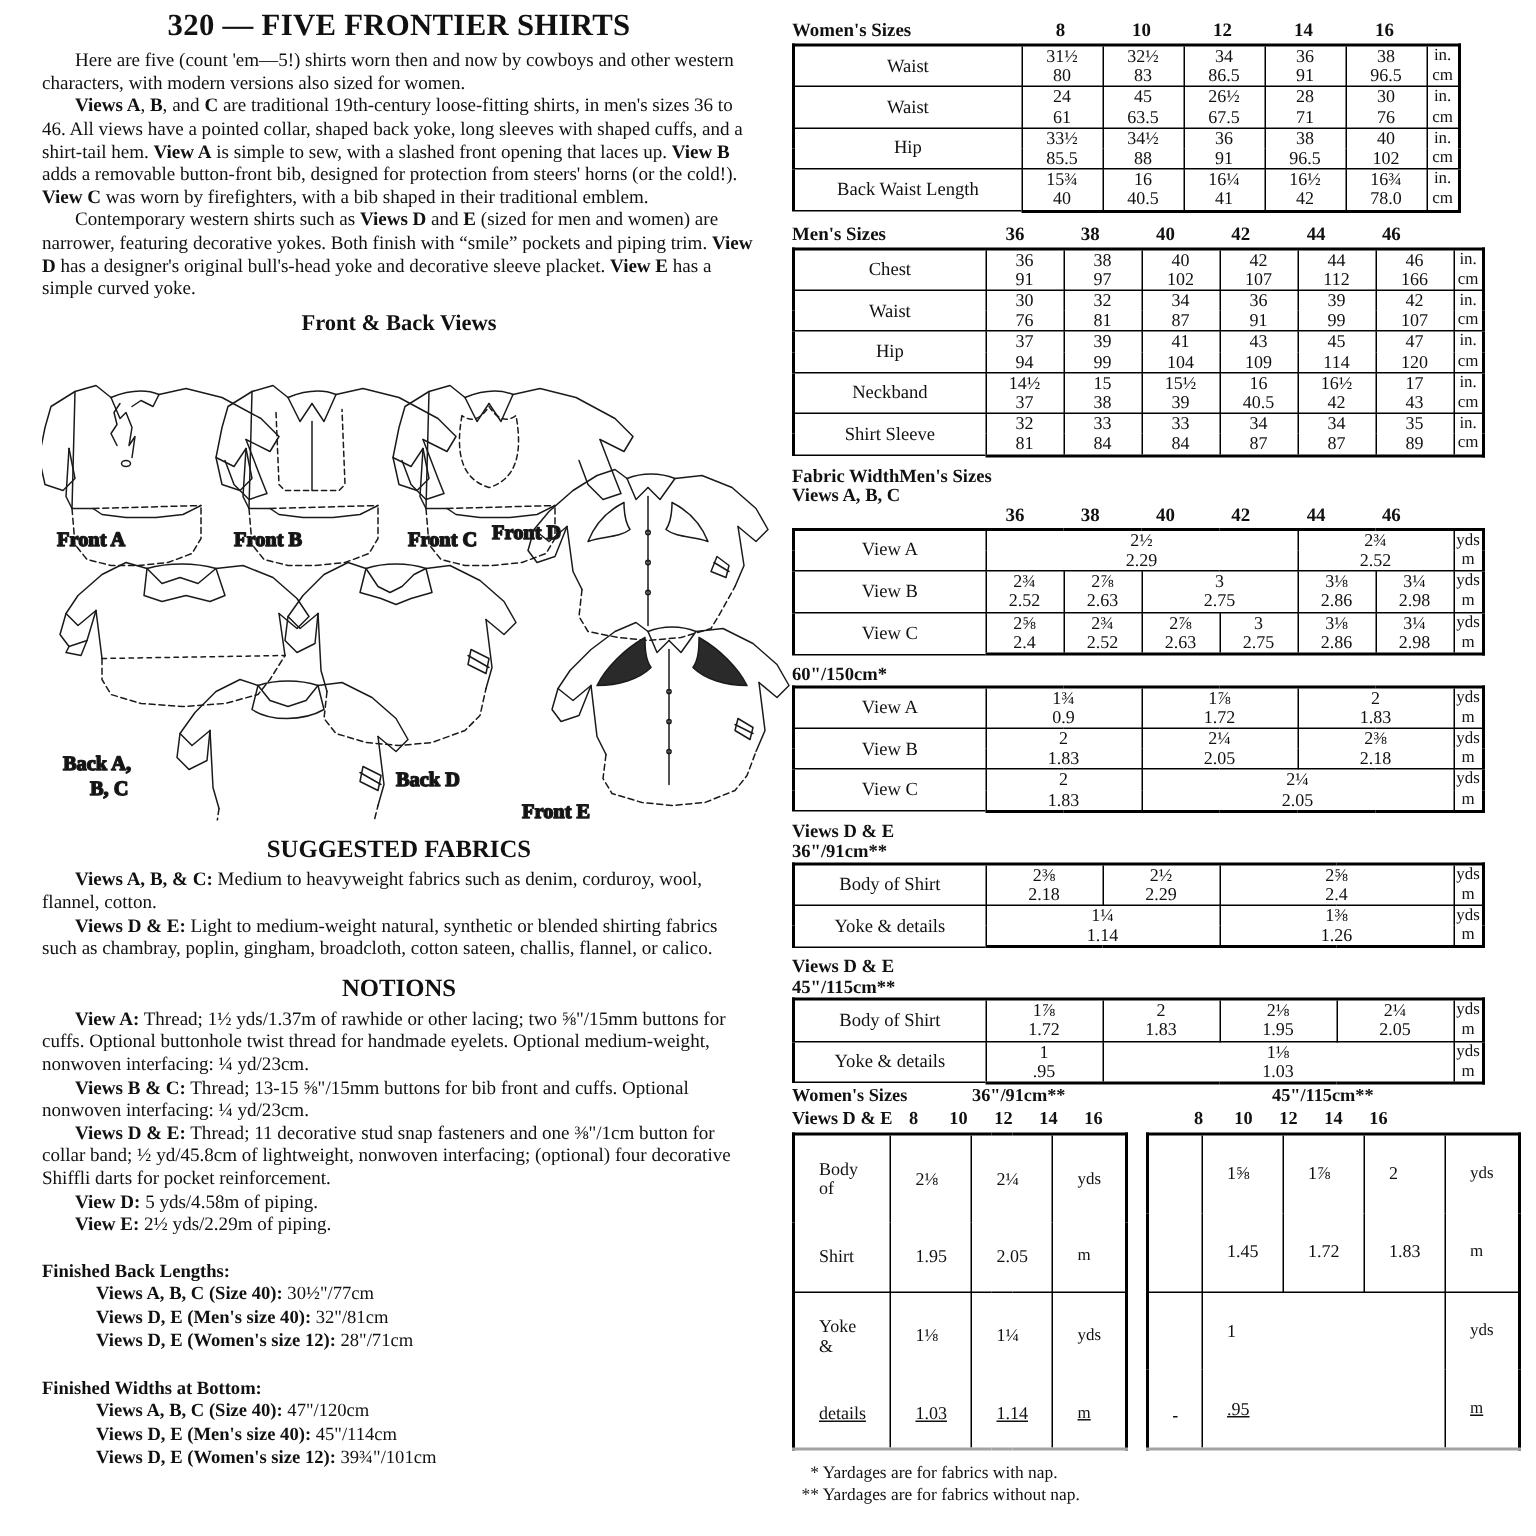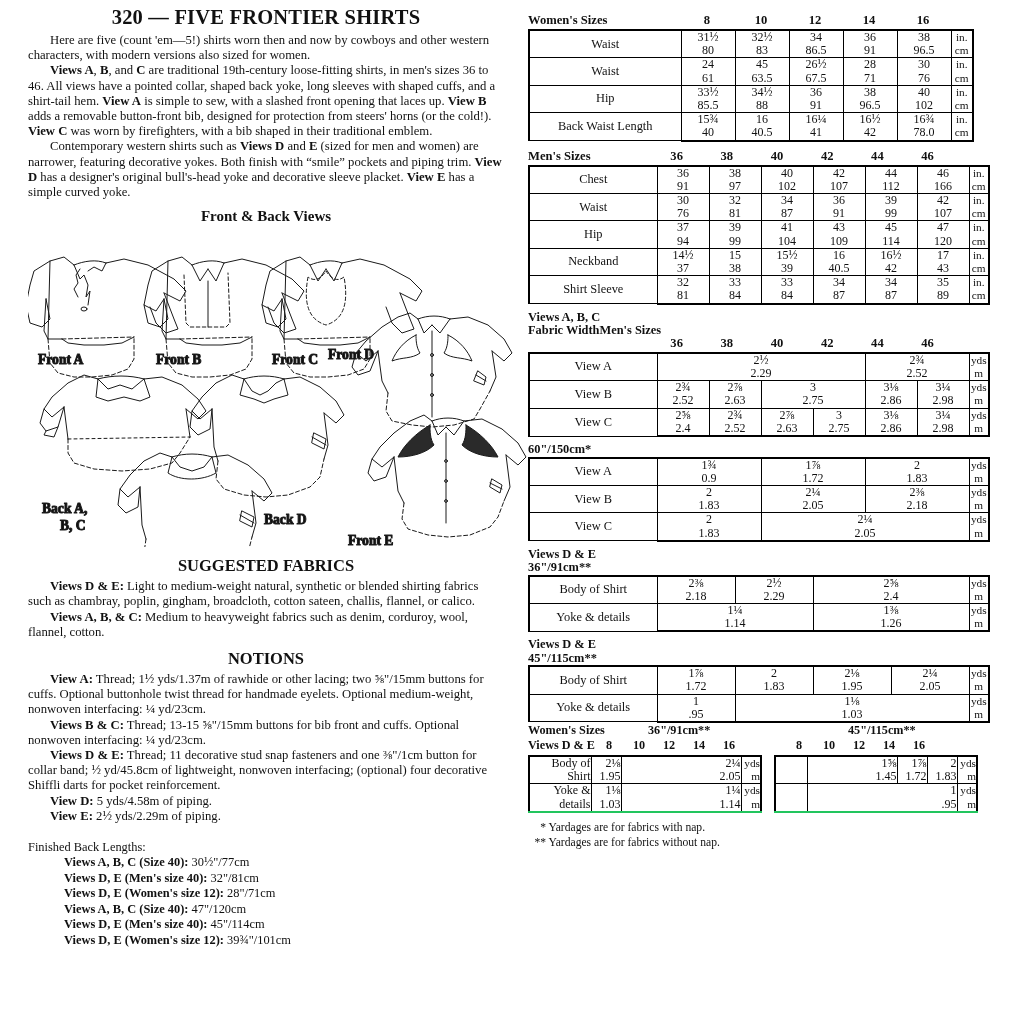--- a/index.html
+++ b/index.html
@@ -31,21 +31,21 @@
 
   
   .figures{position:relative;width:500px;height:320px;margin-top:2px;}
   .figcap{
     position:absolute;font-weight:bold;font-size:13.6px;white-space:nowrap;
   }
   .figsvg{position:absolute;left:0;top:0;}
 
   
   .fin{font-size:12.4px;line-height:15.4px;}
-  .fin .hd{font-weight:normal;margin-top:16px;}
+  .fin .hd{font-weight:bold;margin-top:16px;}
   .fin .row{margin-left:36px;}
   .fin .row .lb{font-weight:bold;}
 
   
   .right{position:absolute;left:528px;top:6px;width:470px;}
   h1.rtitle{
     font-weight:bold;font-size:16.5px;text-align:center;margin:0 0 10px 0;
   }
   table.t{
     border-collapse:collapse;width:444px;table-layout:fixed;
@@ -67,23 +67,23 @@
   .sizehdr .sz{text-align:center;}
   .cap{font-weight:bold;font-size:12.4px;line-height:13.4px;margin-top:6px;}
   .foot{font-size:11.6px;line-height:15px;margin-top:7px;}
   .foot .fsym{display:inline-block;width:18px;}
 
   
   .wbox{display:flex;gap:12px;margin-top:2px;}
   table.w{
     border-collapse:collapse;table-layout:fixed;font-size:12px;
   }
-  table.w td{border:1px solid #000;text-align:right;padding:0;line-height:13.2px;height:13.2px;}
+  table.w td{border:1px solid #000;text-align:left;padding:16px;line-height:13.2px;height:13.2px;}
   table.w tr.firstrow td{border-top:2px solid #000;}
-  table.w tr.lastrow td{border-bottom:2px solid #22c55e;}
+  table.w tr.lastrow td{border-bottom:2px solid #a3a3a3;text-decoration:underline;}
   table.w td.rowlabel{border-left:2px solid #000;font-size:12px;}
   table.w td.unit{border-right:2px solid #000;font-size:11.3px;}
   .whdr{font-weight:bold;font-size:12.2px;position:relative;height:30px;}
   .whdr span{position:absolute;white-space:nowrap;}
 </style>
 </head>
 <body>
 
 <div class="page">
 
@@ -243,38 +243,39 @@
             <circle cx="100" cy="70" r="1.4"></circle>
             <circle cx="100" cy="90" r="1.4"></circle>
           </g>
           <text class="figcap" x="320" y="318" font-family="Liberation Serif, serif" font-size="13.6" font-weight="bold" fill="#111">Front E</text>
         </g>
       </svg>
     </div>
 
     <h2 class="sect">SUGGESTED FABRICS</h2>
     <div id="fabrics-list">
+        <p class="body"><span class="b">Views A, B, &amp; C:</span> Medium to heavyweight fabrics such as denim, corduroy, wool, flannel, cotton.</p>
         <p class="body"><span class="b">Views D &amp; E:</span> Light to medium-weight natural, synthetic or blended shirting fabrics such as chambray, poplin, gingham, broadcloth, cotton sateen, challis, flannel, or calico.</p>
-        <p class="body"><span class="b">Views A, B, &amp; C:</span> Medium to heavyweight fabrics such as denim, corduroy, wool, flannel, cotton.</p>
       </div>
 
     <h2 class="sect">NOTIONS</h2>
     <div id="notions-list">
         <p class="body"><span class="b">View A:</span> Thread; 1½ yds/1.37m of rawhide or other lacing; two ⅝"/15mm buttons for cuffs. Optional buttonhole twist thread for handmade eyelets. Optional medium-weight, nonwoven interfacing: ¼ yd/23cm.</p>
         <p class="body"><span class="b">Views B &amp; C:</span> Thread; 13-15 ⅝"/15mm buttons for bib front and cuffs. Optional nonwoven interfacing: ¼ yd/23cm.</p>
         <p class="body"><span class="b">Views D &amp; E:</span> Thread; 11 decorative stud snap fasteners and one ⅜"/1cm button for collar band; ½ yd/45.8cm of lightweight, nonwoven interfacing; (optional) four decorative Shiffli darts for pocket reinforcement.</p>
         <p class="body"><span class="b">View D:</span> 5 yds/4.58m of piping.</p>
         <p class="body"><span class="b">View E:</span> 2½ yds/2.29m of piping.</p>
       </div>
 
     <div class="fin" id="finished-block" style="margin-top:10px;">
         <div class="hd">Finished Back Lengths:</div>
         <div class="row"><span class="lb">Views A, B, C (Size 40):</span> 30½"/77cm</div>
         <div class="row"><span class="lb">Views D, E (Men's size 40):</span> 32"/81cm</div>
         <div class="row"><span class="lb">Views D, E (Women's size 12):</span> 28"/71cm</div>
+        <div class="hd">Finished Widths at Bottom:</div>
         <div class="row"><span class="lb">Views A, B, C (Size 40):</span> 47"/120cm</div>
         <div class="row"><span class="lb">Views D, E (Men's size 40):</span> 45"/114cm</div>
         <div class="row"><span class="lb">Views D, E (Women's size 12):</span> 39¾"/101cm</div>
       </div>
   </div>
 
   <div class="right">
 
     <div class="sizehdr" id="womens-sizes-hdr">
         <div class="nm" style="width: 152px;">Women's Sizes</div>
@@ -481,22 +482,22 @@
             <td style="border-top:none">84</td>
             <td style="border-top:none">87</td>
             <td style="border-top:none">87</td>
             <td style="border-top:none">89</td>
             <td class="unit" style="border-top:none">cm</td>
           </tr>
         </tbody>
       </table>
 
     <div class="cap">
+      <div><span>Fabric Width</span><span>Men's Sizes</span></div>
       <div>Views A, B, C</div>
-      <div><span>Fabric Width</span><span>Men's Sizes</span></div>
       <div class="sizehdr" id="abc45-hdr" style="margin-top:0;">
           <div class="nm" style="width: 128px;"></div>
           <div class="sz" style="width: 52px;">36</div>
           <div class="sz" style="width: 52px;">38</div>
           <div class="sz" style="width: 52px;">40</div>
           <div class="sz" style="width: 52px;">42</div>
           <div class="sz" style="width: 52px;">44</div>
           <div class="sz" style="width: 52px;">46</div>
           <div style="width: 20px;"></div>
         </div>

